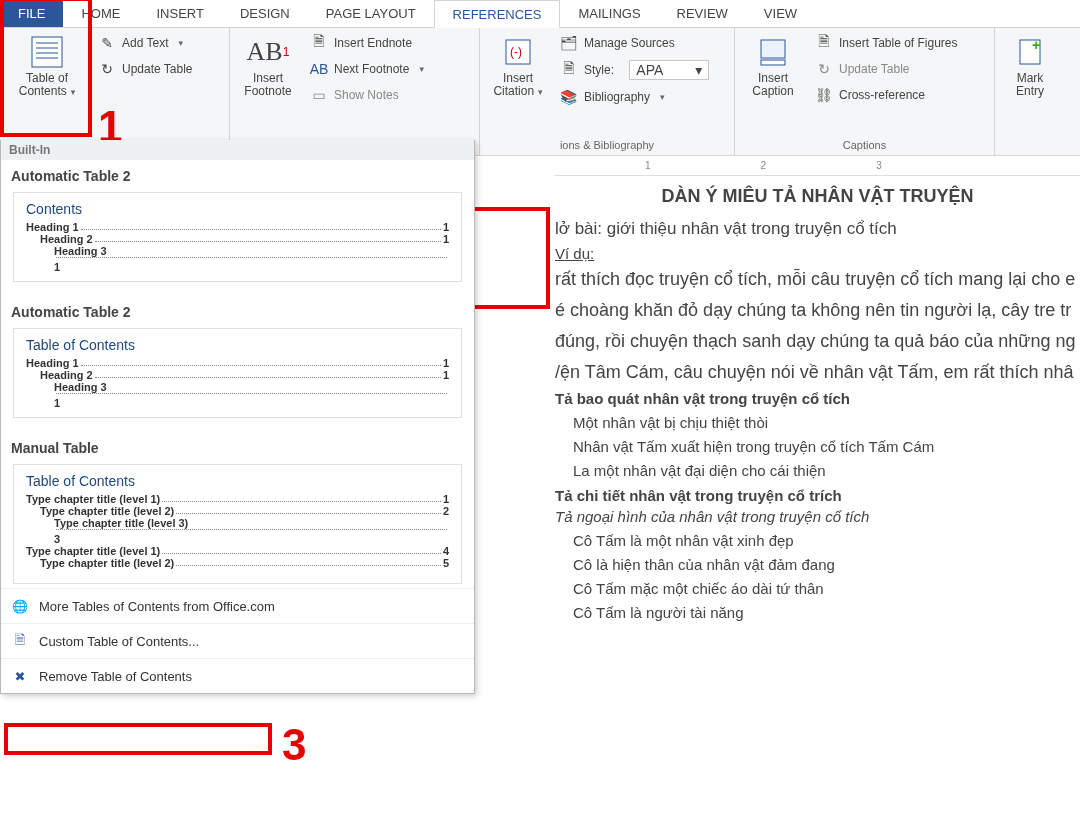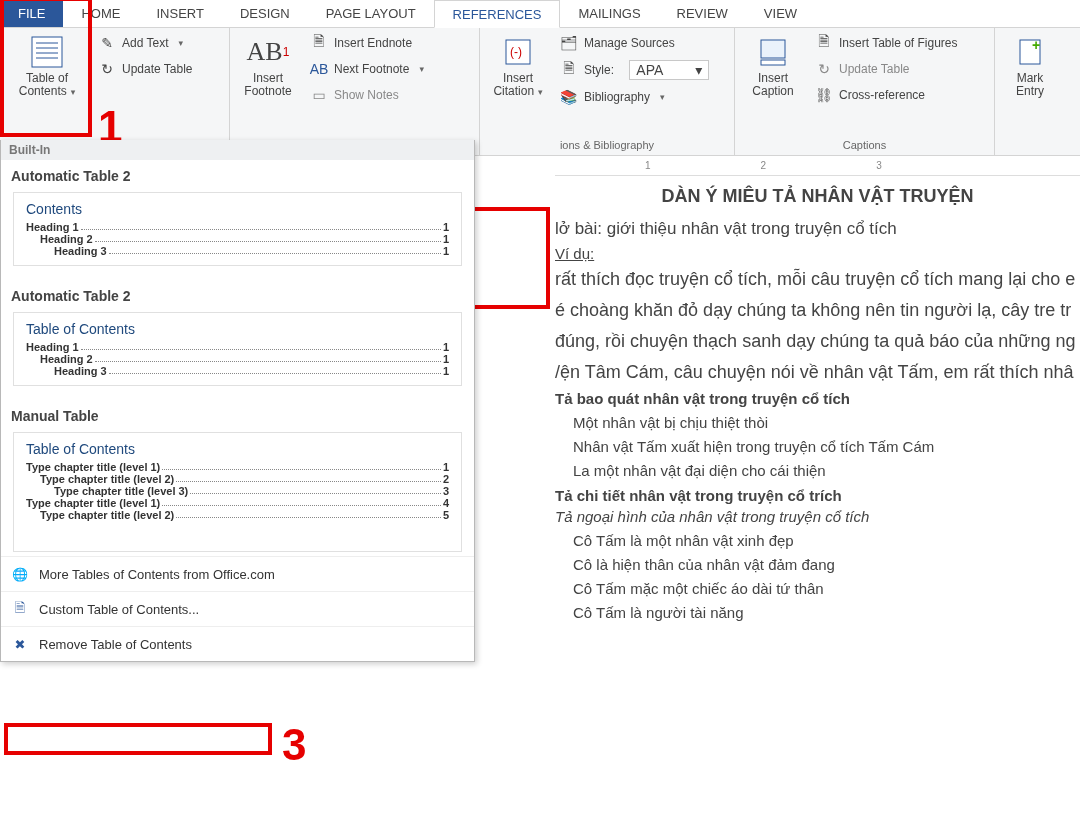--- a/index.html
+++ b/index.html
@@ -34,21 +34,21 @@
 
 .toc-dropdown { position:absolute; top:140px; left:0; width:475px; background:#fff; border:1px solid #b8b8b8; border-top:none; box-shadow:2px 2px 6px rgba(0,0,0,.2); z-index:10; }
 .toc-dropdown .section-label { background:#eef0f2; font-size:12px; color:#777; padding:3px 8px; font-weight:600;}
 .toc-dropdown .item-title { font-size:14px; color:#444; padding:8px 10px 4px 10px; font-weight:600;}
 .toc-preview { margin:4px 12px 14px 12px; border:1px solid #e0e0e0; padding:8px 12px; }
 .toc-preview .hd { color:#1f497d; font-size:14px; margin-bottom:4px;}
 .toc-line { display:flex; font-size:11px; color:#333; font-weight:700; }
 .toc-line .t { flex:0 0 auto; }
 .toc-line .dots { flex:1; border-bottom:1px dotted #888; margin:0 2px 3px 2px; }
 .toc-line .p { flex:0 0 auto; }
-.indent1 { padding-left:14px; } .indent2 { padding-left:28px; }
+.indent1 { padding-left:14px; } .indent2 { padding-left:28px;flex-direction:column; }
 .toc-footer-item { display:flex; align-items:center; gap:10px; padding:8px 10px; font-size:13px; color:#333; border-top:1px solid #eee;}
 .toc-footer-item .fi { width:18px; height:18px; display:inline-flex; align-items:center; justify-content:center; color:#2b579a; }
 
 
 .doc-wrap { position:absolute; left:555px; right:0; top:156px; bottom:0; overflow:hidden; background:#fff; }
 .ruler { height:20px; border-bottom:1px solid #ddd; font-size:10px; color:#888; display:flex; align-items:center; padding-left:90px; gap:110px;}
 .doc { padding:10px 0 0 0; }
 .doc h3.title { font-size:18px; font-weight:700; text-align:center; margin-bottom:12px; }
 .doc .h1 { font-size:17px; font-weight:400; margin:6px 0; }
 .doc .h2 { font-size:15px; font-weight:700; margin:4px 0; }

